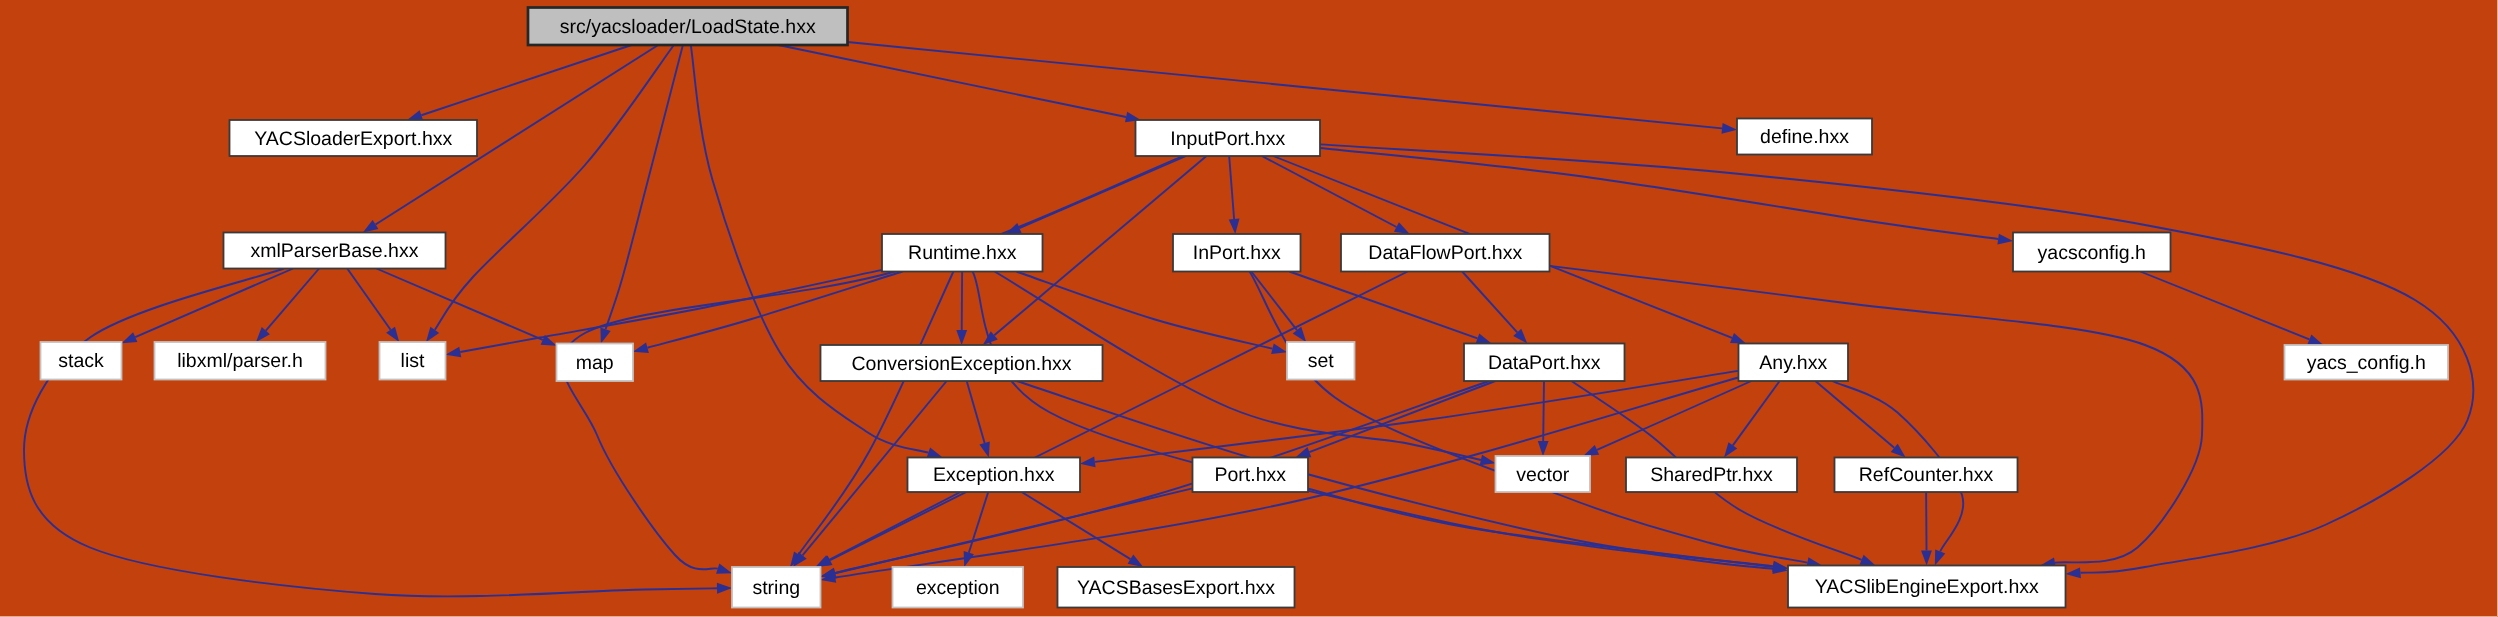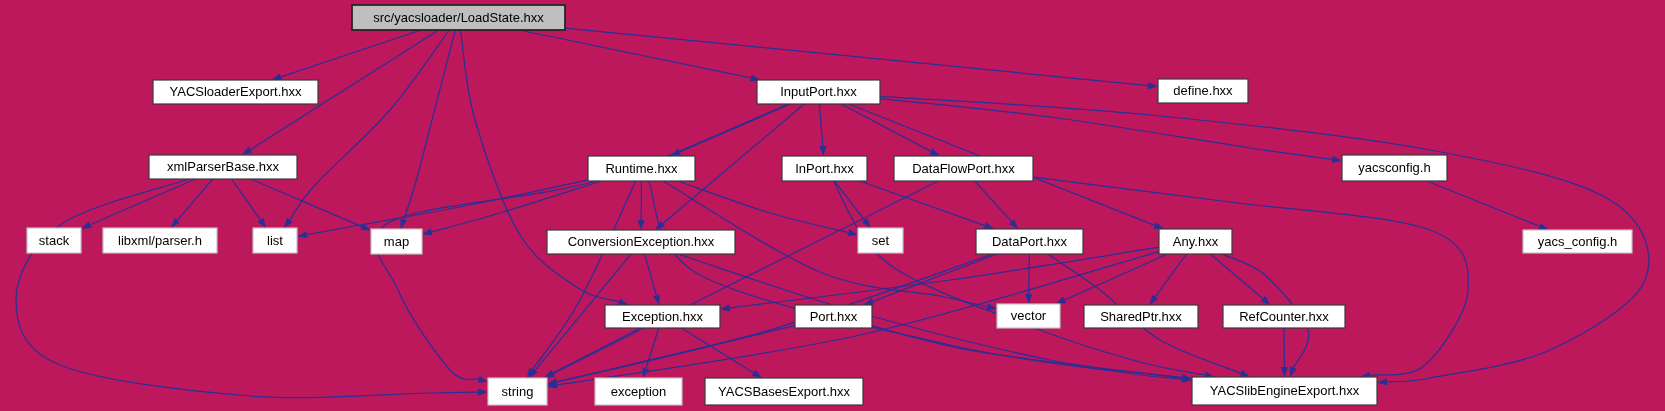--- a/index.html
+++ b/index.html
@@ -1,16 +1,16 @@
 <!DOCTYPE html>
 <html><head>
 <meta charset="utf-8">
 <style>
   html,body{margin:0;padding:0;background:#ffffff;}
-  .canvas{position:relative;width:1665px;height:411px;background:#be185d;overflow:hidden;
+  .canvas{position:relative;width:1665px;height:411px;background:#c2410c;overflow:hidden;
           font-family:"Liberation Sans","DejaVu Sans",sans-serif;}
   svg{display:block}
   .node-rect{fill:#ffffff;}
   .node-rect.internal{stroke:#3a3a3a;stroke-width:1.2;}
   .node-rect.external{stroke:#c2c2c2;stroke-width:1.2;}
   .node-rect.root{fill:#bfbfbf;stroke:#262626;stroke-width:1.8;}
   .node-label{font-size:13px;fill:#000000;dominant-baseline:middle;text-anchor:middle;}
   .edge-path{fill:none;stroke-width:1.25;}
 </style>
 </head>

